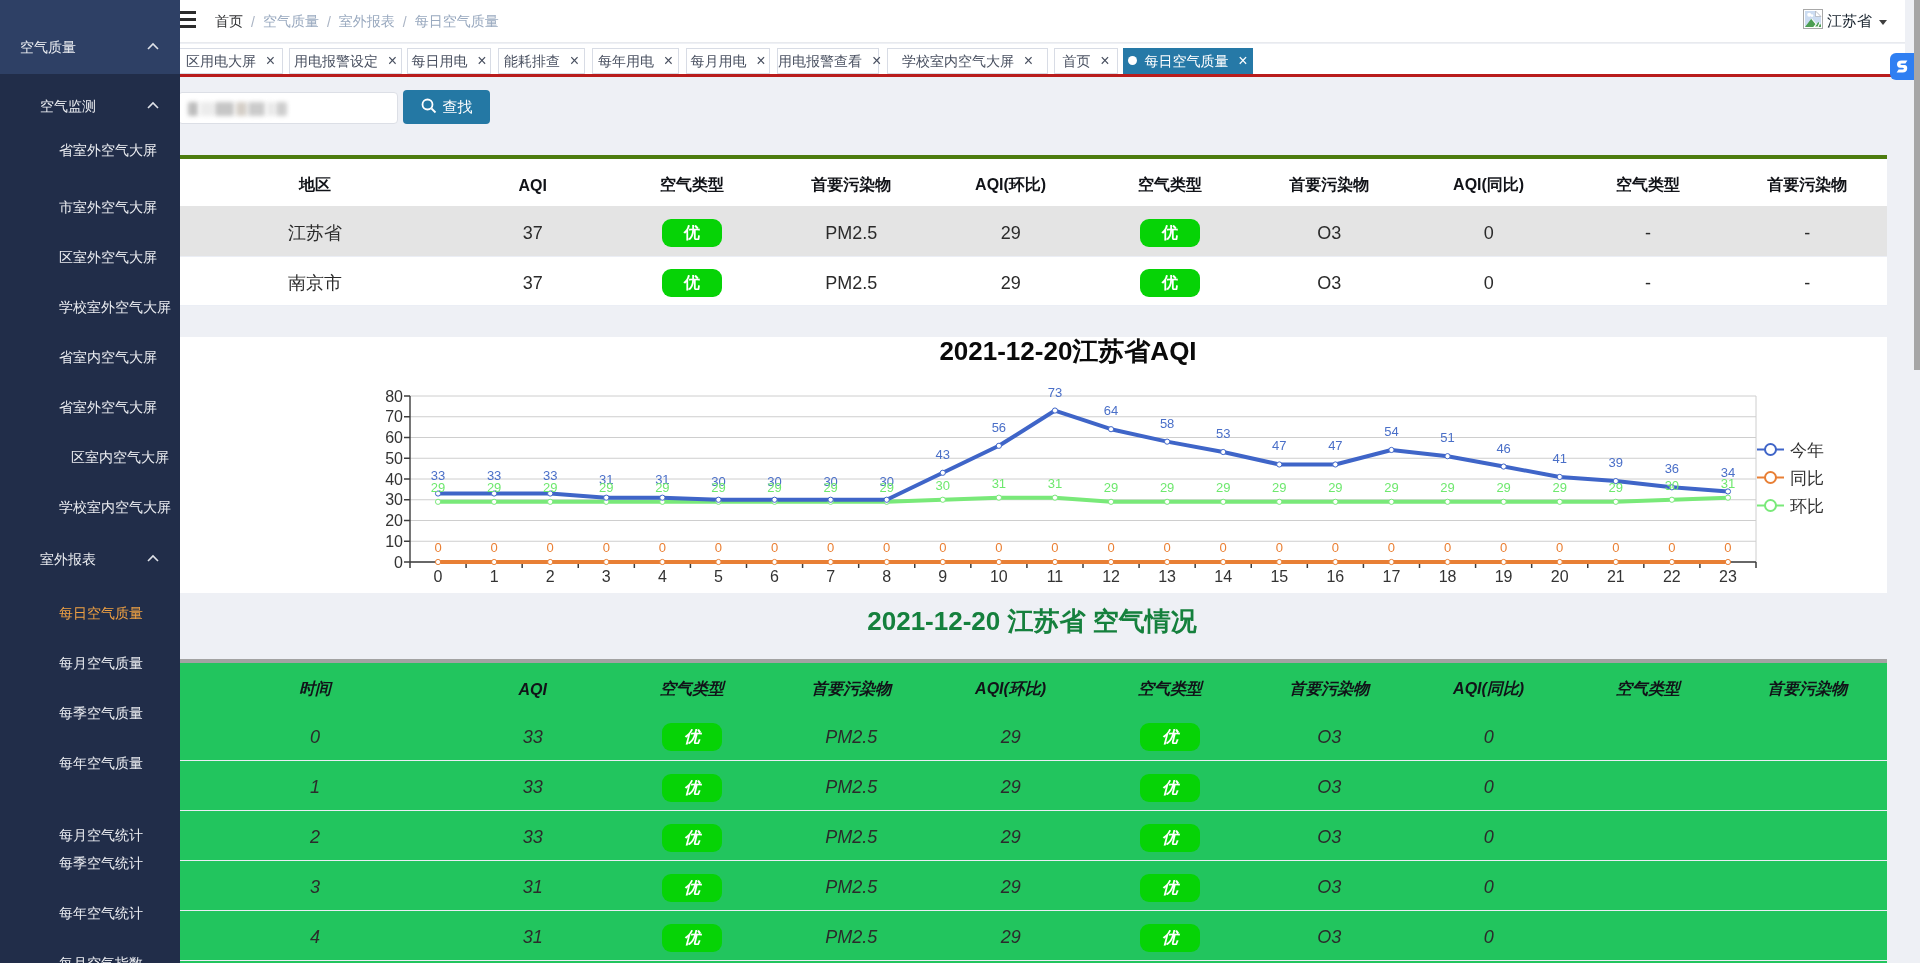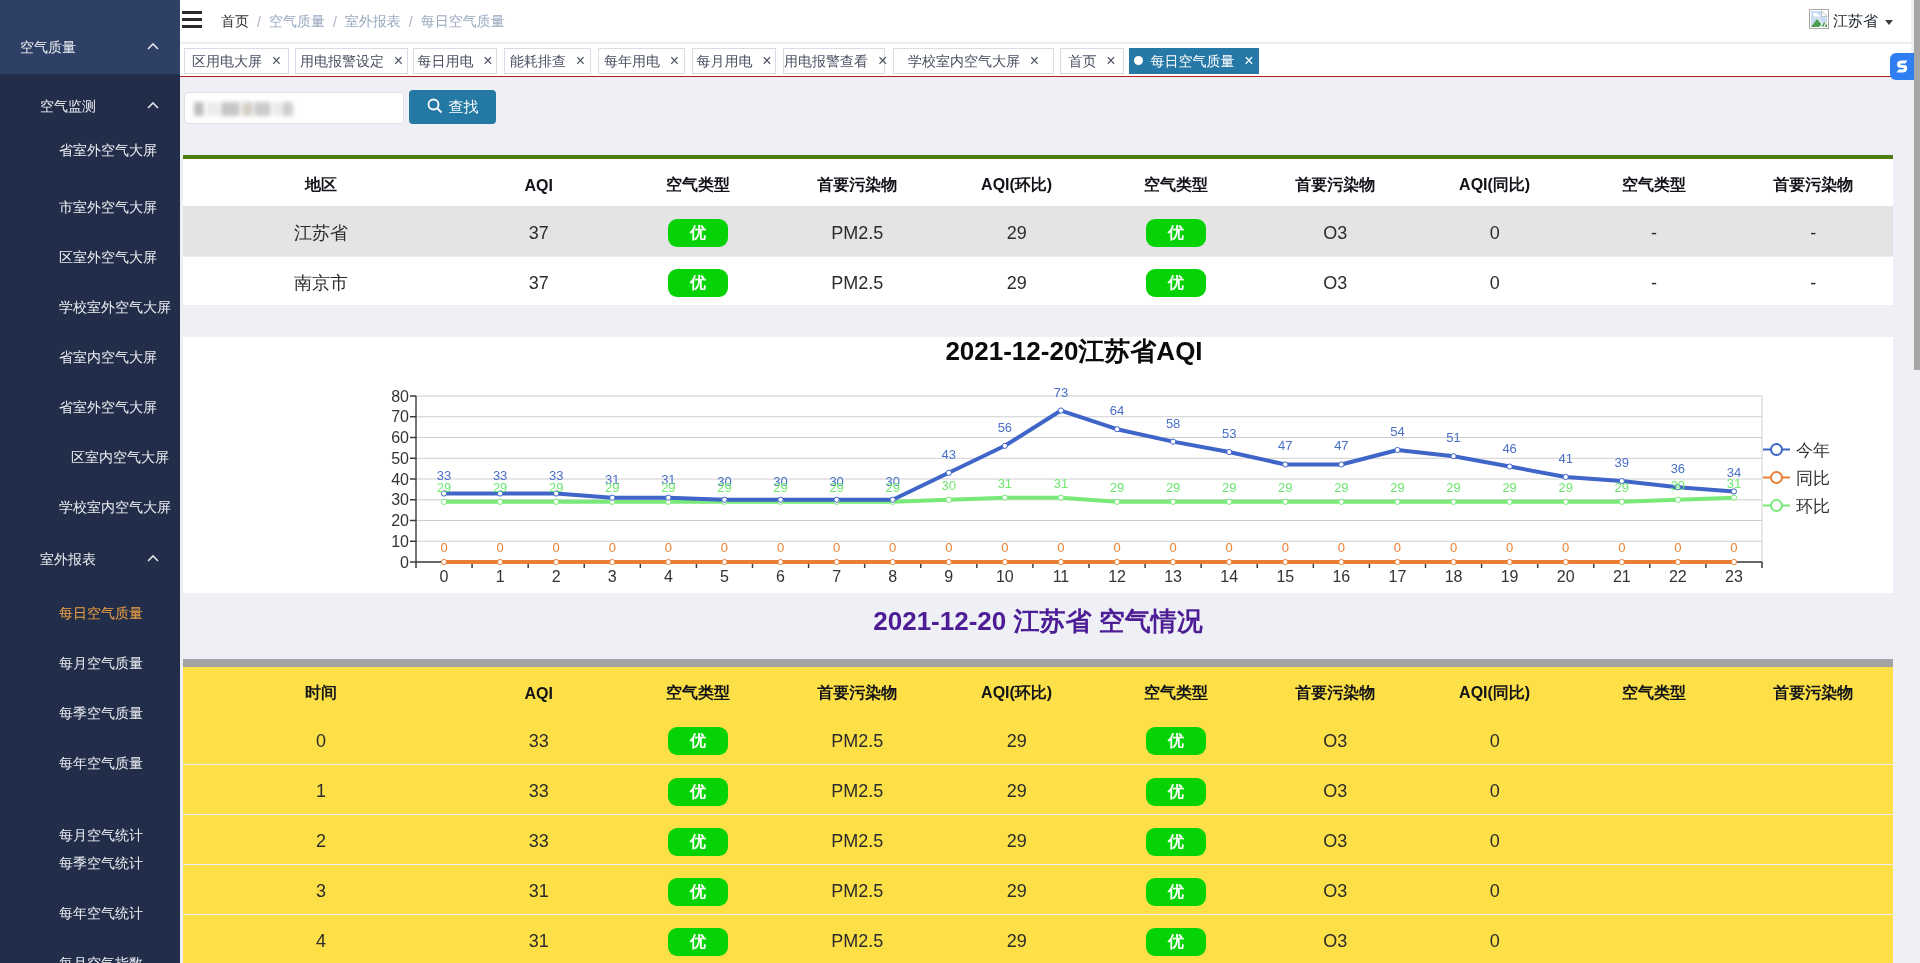--- a/index.html
+++ b/index.html
@@ -8,60 +8,60 @@
   body { position:relative; background:#eef0f5; }
 
   
   .sidebar { position:absolute; left:0; top:0; width:180px; height:963px; background:#212d49; z-index:5; }
   .sb-top { position:absolute; left:0; top:0; width:180px; height:74px; background:#2e4065; }
   .sb-item { position:absolute; left:0; width:180px; color:#eceef2; font-size:14px; white-space:nowrap; }
   .sb-caret { position:absolute; left:146px; width:14px; height:14px; }
   .sb-caret svg { display:block; }
 
   
-  .main { position:absolute; left:171px; top:0; width:1740px; height:963px; background:#eef0f5; }
+  .main { position:absolute; left:165px; top:0; width:1740px; height:963px; background:#eef0f5; }
 
   .navbar { position:absolute; left:0; top:0; width:1740px; height:43px; background:#fff; border-bottom:1px solid #e8eaee; }
   .hamb { position:absolute; left:11px; top:11px; width:20px; height:17px; }
   .hamb div { height:3px; background:#2b2b2b; margin-bottom:4px; }
   .crumbs { position:absolute; left:50px; top:0; height:43px; font-size:14px; color:#303133; display:flex; align-items:center; }
   .crumbs .sep { color:#aab4c4; margin:0 8px; font-size:14px; }
   .crumbs .lt { color:#99a9bf; }
 
   .avatar { position:absolute; left:1638px; top:9px; width:20px; height:20px; border:1px solid #a8a8a8; background:#fff; }
   .uname { position:absolute; left:1662px; top:0; height:43px; line-height:42px; font-size:15px; color:#15202b; }
   .ucaret { position:absolute; left:1714px; top:20px; width:0; height:0; border-left:4px solid transparent; border-right:4px solid transparent; border-top:5px solid #3f3f3f; }
 
-  .tabsbar { position:absolute; left:0; top:44px; width:1740px; height:33px; background:#fff; border-bottom:1px solid #b91c1c; }
+  .tabsbar { position:absolute; left:0; top:44px; width:1740px; height:33px; background:#fff; border-bottom:3px solid #b91c1c; }
   .tag { position:absolute; top:4px; height:26px; line-height:24px; background:#fff; border:1px solid #d8dce5; color:#495060; font-size:14px; text-align:center; white-space:nowrap; }
   .tag .x { color:#495060; font-size:16px; margin-left:6px; font-weight:normal; }
   .tag.active { background:#2679a7; border-color:#2679a7; color:#fff; }
   .tag.active .x { color:#fff; }
   .dot { display:inline-block; width:9px; height:9px; border-radius:50%; background:#fff; margin-right:7px; position:relative; top:-1px; }
 
   
   .sinput { position:absolute; left:13px; top:92px; width:220px; height:32px; background:#fff; border:1px solid #dcdfe6; border-radius:4px; }
   .blurblock { position:absolute; top:9px; height:14px; filter:blur(2px); border-radius:2px; }
   .sbtn { position:absolute; left:238px; top:90px; width:87px; height:34px; background:#2478a4; border-radius:4px; color:#fff; font-size:15px; text-align:center; line-height:34px; }
 
   
   .panel1 { position:absolute; left:12px; top:155px; width:1710px; border-top:4px solid #4d7c0f; background:#fff; }
-  .panel2 { position:absolute; left:12px; top:659px; width:1710px; border-top:8px solid #a3a3a3; background:#fde047; height:304px; }
+  .panel2 { position:absolute; left:12px; top:659px; width:1710px; border-top:4px solid #a3a3a3; background:#22c55e; height:304px;font-style:italic; }
   table.grid { width:100%; border-collapse:collapse; table-layout:fixed; font-size:18px; color:#2b2b2b; }
   table.grid th { font-weight:bold; color:#111318; font-size:16px; }
   table.grid th, table.grid td { text-align:center; height:50px; padding:5px 0 0 0; border-bottom:1px solid #ebeef5; }
   .panel1 tr:last-child td { height:49px; } .panel2 tr.h th { height:49px; border-bottom:1px solid #ebeef5; }
   table.grid tr.h th { height:47px; padding-top:6px; border-bottom:none; }
   table.grid col.c1 { width:276px; }
   tr.gray td { background:#e4e4e4; }
   .pill { display:inline-block; width:60px; height:28px; border-radius:9px; background:#06d306; color:#fff; font-size:16px; font-weight:bold; line-height:28px; }
 
   .chartpanel { position:absolute; left:12px; top:337px; width:1710px; height:256px; background:#fff;padding-left:36px; }
 
-  .title2 { position:absolute; left:0; top:604px; width:1734px; text-align:center; font-size:26px; font-weight:bold; color:#4c1d95; }
+  .title2 { position:absolute; left:0; top:604px; width:1734px; text-align:center; font-size:26px; font-weight:bold; color:#15803d; }
 
   
   .thumb { position:absolute; left:1914px; top:0; width:6px; height:370px; background:#a6a6a6; z-index:20; }
 
   .sext { position:absolute; left:1890px; top:53px; width:24px; height:27px; background:#2f7ff2; border-radius:6px 0 0 6px; z-index:21; }
 </style>
 </head>
 <body>
 
 <div class="sidebar">

